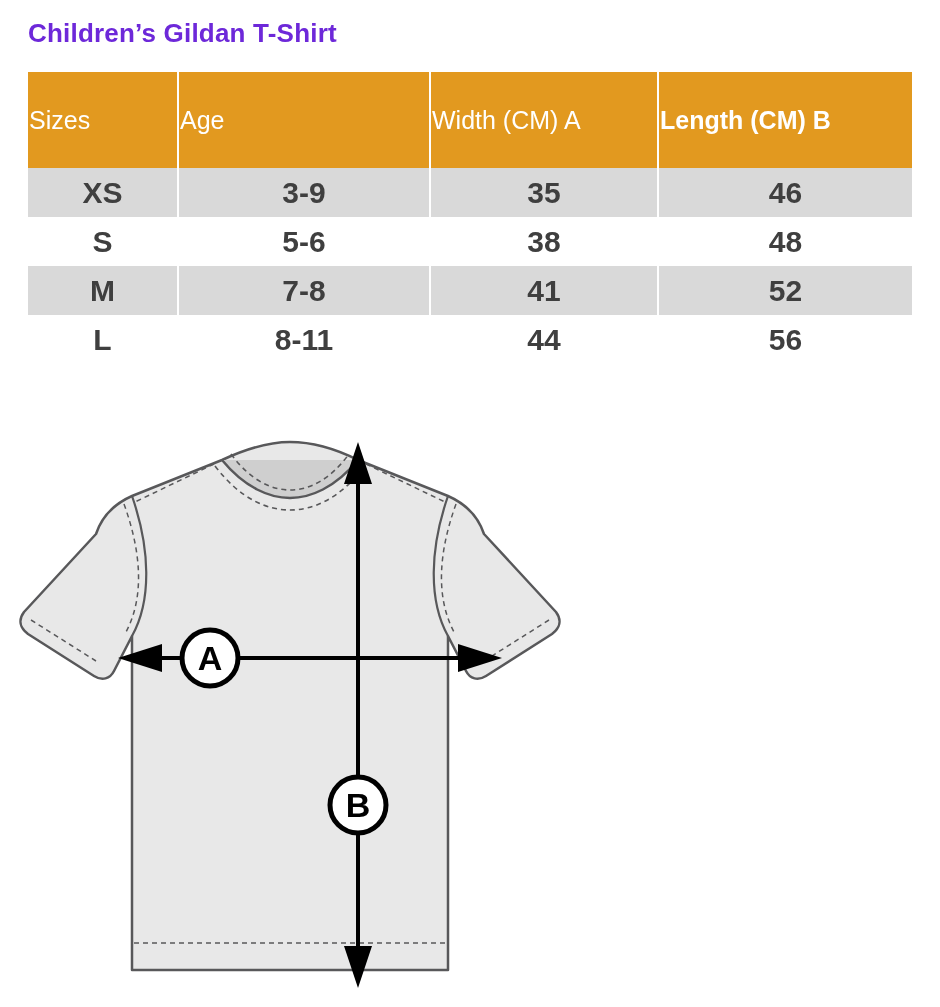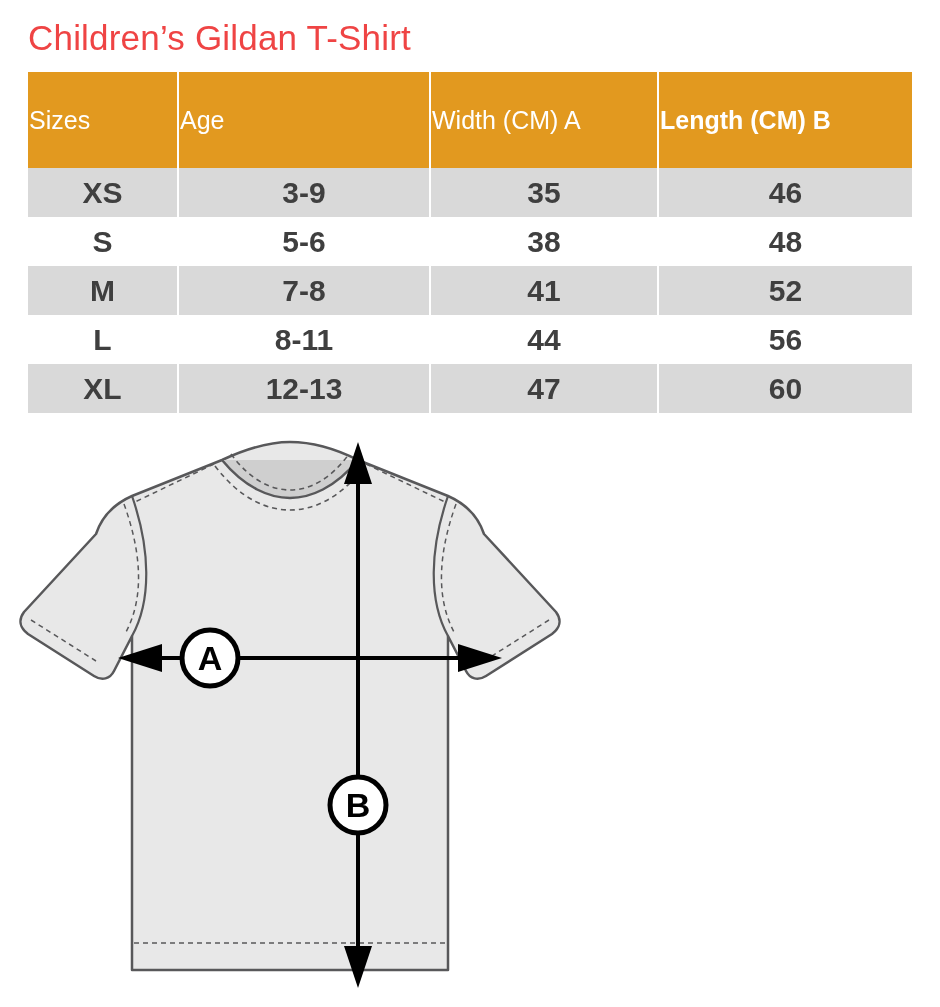--- a/index.html
+++ b/index.html
@@ -12,23 +12,23 @@
     height: 1007px;
     font-family: "Liberation Sans", sans-serif;
     color: #3a3a3a;
     overflow: hidden;
     position: relative;
   }
   .page-title {
     position: absolute;
     left: 28px;
     top: 18px;
-    font-size: 35px;
-    font-weight: 400;
-    color: #ef4444;
+    font-size: 26px;
+    font-weight: 700;
+    color: #6d28d9;
     letter-spacing: 0.2px;
   }
   table.size-table {
     position: absolute;
     left: 28px;
     top: 72px;
     width: 884px;
     border-collapse: collapse;
     table-layout: fixed;
   }
@@ -119,26 +119,20 @@
       <td>7-8</td>
       <td>41</td>
       <td>52</td>
     </tr>
     <tr class="even">
       <td>L</td>
       <td>8-11</td>
       <td>44</td>
       <td>56</td>
     </tr>
-    <tr class="odd">
-      <td>XL</td>
-      <td>12-13</td>
-      <td>47</td>
-      <td>60</td>
-    </tr>
   </tbody>
 </table>
 
 <div class="diagram-wrap">
   <svg width="940" height="575" viewBox="0 0 940 575" xmlns="http://www.w3.org/2000/svg">
 
     <g>
       <path d="M222 30
                C 252 16, 272 12, 290 12
                C 308 12, 330 16, 358 30

